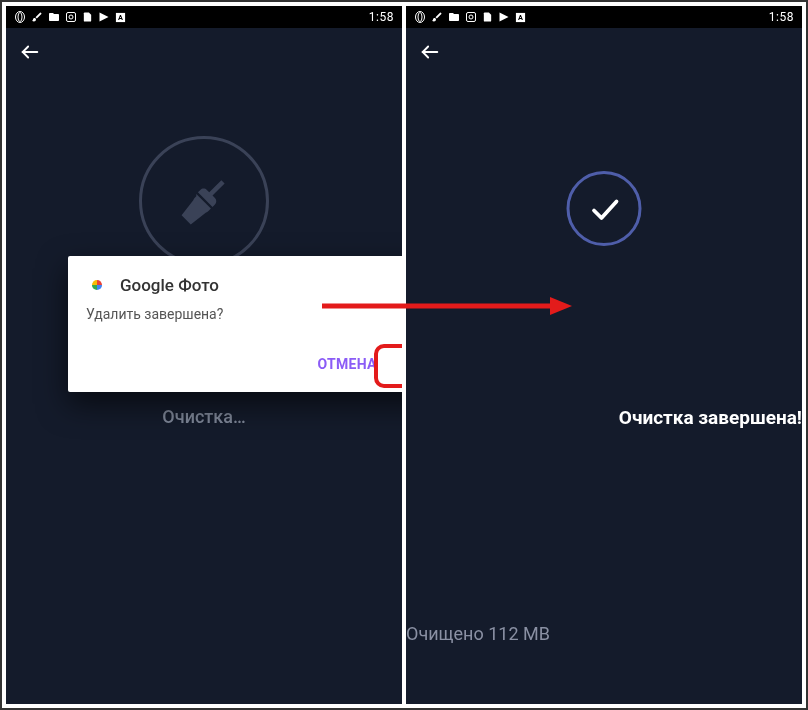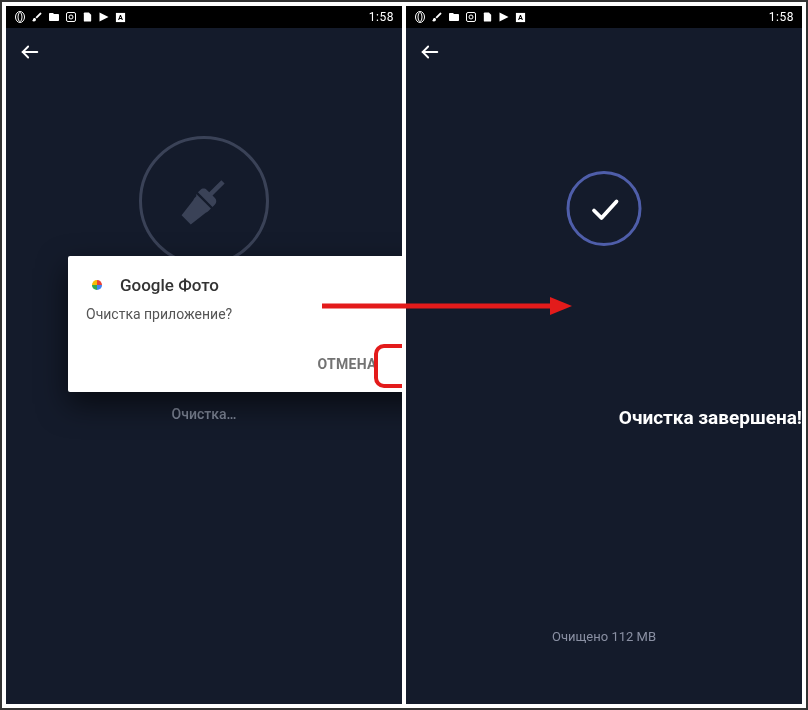--- a/index.html
+++ b/index.html
@@ -63,21 +63,21 @@
     justify-content:center;
   }
   .broom-icon { color:#3a4257; }
 
   .cleaning-label {
     position:absolute;
     top: 330px;
     left:0; right:0;
     text-align:center;
     color:#7d8596;
-    font-size:14px;
+    font-size:18px;
     font-weight:500;
   }
 
   .dialog {
     position:absolute;
     top: 180px;
     left: 42px;
     width: 376px;
     background:#fff;
     box-shadow: 0 12px 30px rgba(0,0,0,0.6);
@@ -94,21 +94,21 @@
   .gphotos-icon { width:22px; height:22px; }
   .dialog-title { font-size:17px; color:#333; font-weight:500; }
   .dialog-msg { font-size:14px; color:#555; margin-bottom:28px; }
   .dialog-actions {
     display:flex;
     justify-content:flex-end;
     gap:18px;
     padding-bottom:6px;
   }
   .dlg-btn {
-    color:#737373;
+    color:#8b5cf6;
     font-size:14px;
     font-weight:700;
     cursor:pointer;
     letter-spacing:0.3px;
     padding:6px 4px;
   }
   .ok-highlight {
     position:absolute;
     border:4px solid #e31b1b;
     border-radius:10px;
@@ -142,23 +142,23 @@
     left:0; right:0;
     text-align:right;
     color:#fff;
     font-size:19px;
     font-weight:700;
   }
   .cleaned-amount {
     position:absolute;
     bottom:60px;
     left:0; right:0;
-    text-align:center;
+    text-align:left;
     color:#8a90a3;
-    font-size:13px;
+    font-size:18px;
   }
 
   .arrow {
     position:absolute;
     top:294px;
     left:320px;
     width:250px;
     height:20px;
     pointer-events:none;
   }
@@ -215,21 +215,21 @@
     <div class="dialog">
       <div class="dialog-title-row">
         <svg class="gphotos-icon" viewBox="0 0 24 24">
           <path fill="#FBBC04" d="M12 6.5A5.5 5.5 0 0 0 6.5 12H12V6.5z"></path>
           <path fill="#EA4335" d="M17.5 12A5.5 5.5 0 0 0 12 6.5V12h5.5z"></path>
           <path fill="#4285F4" d="M12 17.5A5.5 5.5 0 0 0 17.5 12H12v5.5z"></path>
           <path fill="#34A853" d="M6.5 12A5.5 5.5 0 0 0 12 17.5V12H6.5z"></path>
         </svg>
         <div class="dialog-title">Google Фото</div>
       </div>
-      <div class="dialog-msg">Очистка приложение?</div>
+      <div class="dialog-msg">Удалить завершена?</div>
       <div class="dialog-actions">
         <div class="dlg-btn">ОТМЕНА</div>
         <div class="dlg-btn">ОК</div>
       </div>
       <div class="ok-highlight"></div>
     </div>
   </div>
 </div>
 
 <div class="phone right">

